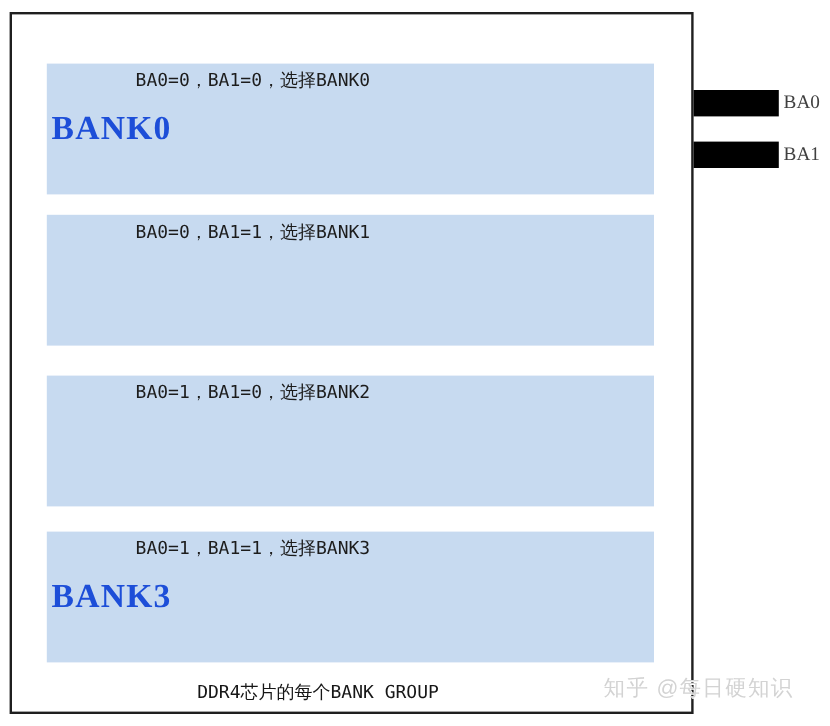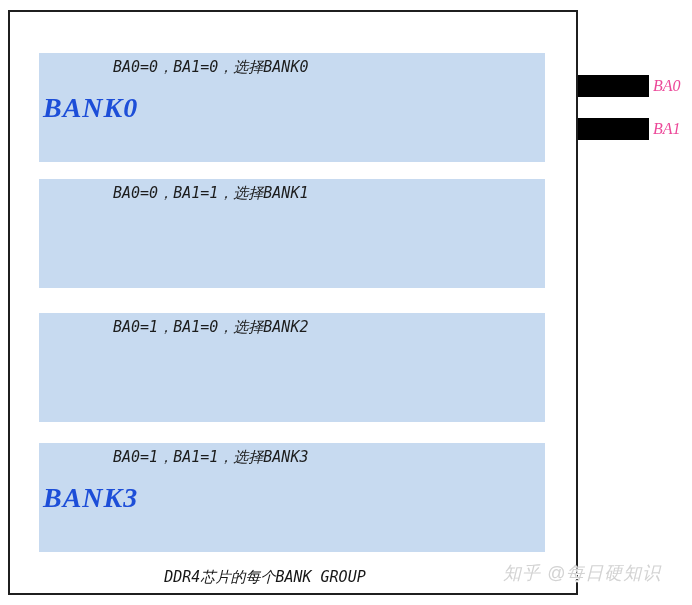--- a/index.html
+++ b/index.html
@@ -8,21 +8,21 @@
     --border-color: #1f1f1f;
     --watermark-color: #d3d3d3;
   }
   * { margin: 0; padding: 0; box-sizing: border-box; }
   html, body {
     width: 692px; height: 605px;
     background: #ffffff;
     font-family: "DejaVu Sans Mono", "Liberation Mono", monospace;
     overflow: hidden;
   }
-  .stage { position: relative; width: 692px; height: 605px; background: #ffffff; font-style: italic; }
+  .stage { position: relative; width: 692px; height: 605px; background: #ffffff; }
 
   .chip-frame {
     position: absolute;
     left: 8px; top: 10px;
     width: 570px; height: 585px;
     border: 2px solid var(--border-color);
     background: #ffffff;
   }
 
   .bank-block {
@@ -65,21 +65,21 @@
   }
   .pin-ba0 { top: 75px; }
   .pin-ba1 { top: 118px; }
 
   .pin-label {
     position: absolute;
     left: 653px;
     height: 22px;
     line-height: 22px;
     font-size: 16px;
-    color: #ec4899;
+    color: #404040;
     font-family: "Liberation Serif", "DejaVu Serif", serif;
     white-space: nowrap;
   }
   .pin-label-ba0 { top: 75px; }
   .pin-label-ba1 { top: 118px; }
 
   .diagram-caption {
     position: absolute;
     left: 8px; top: 568px;
     width: 514px;

